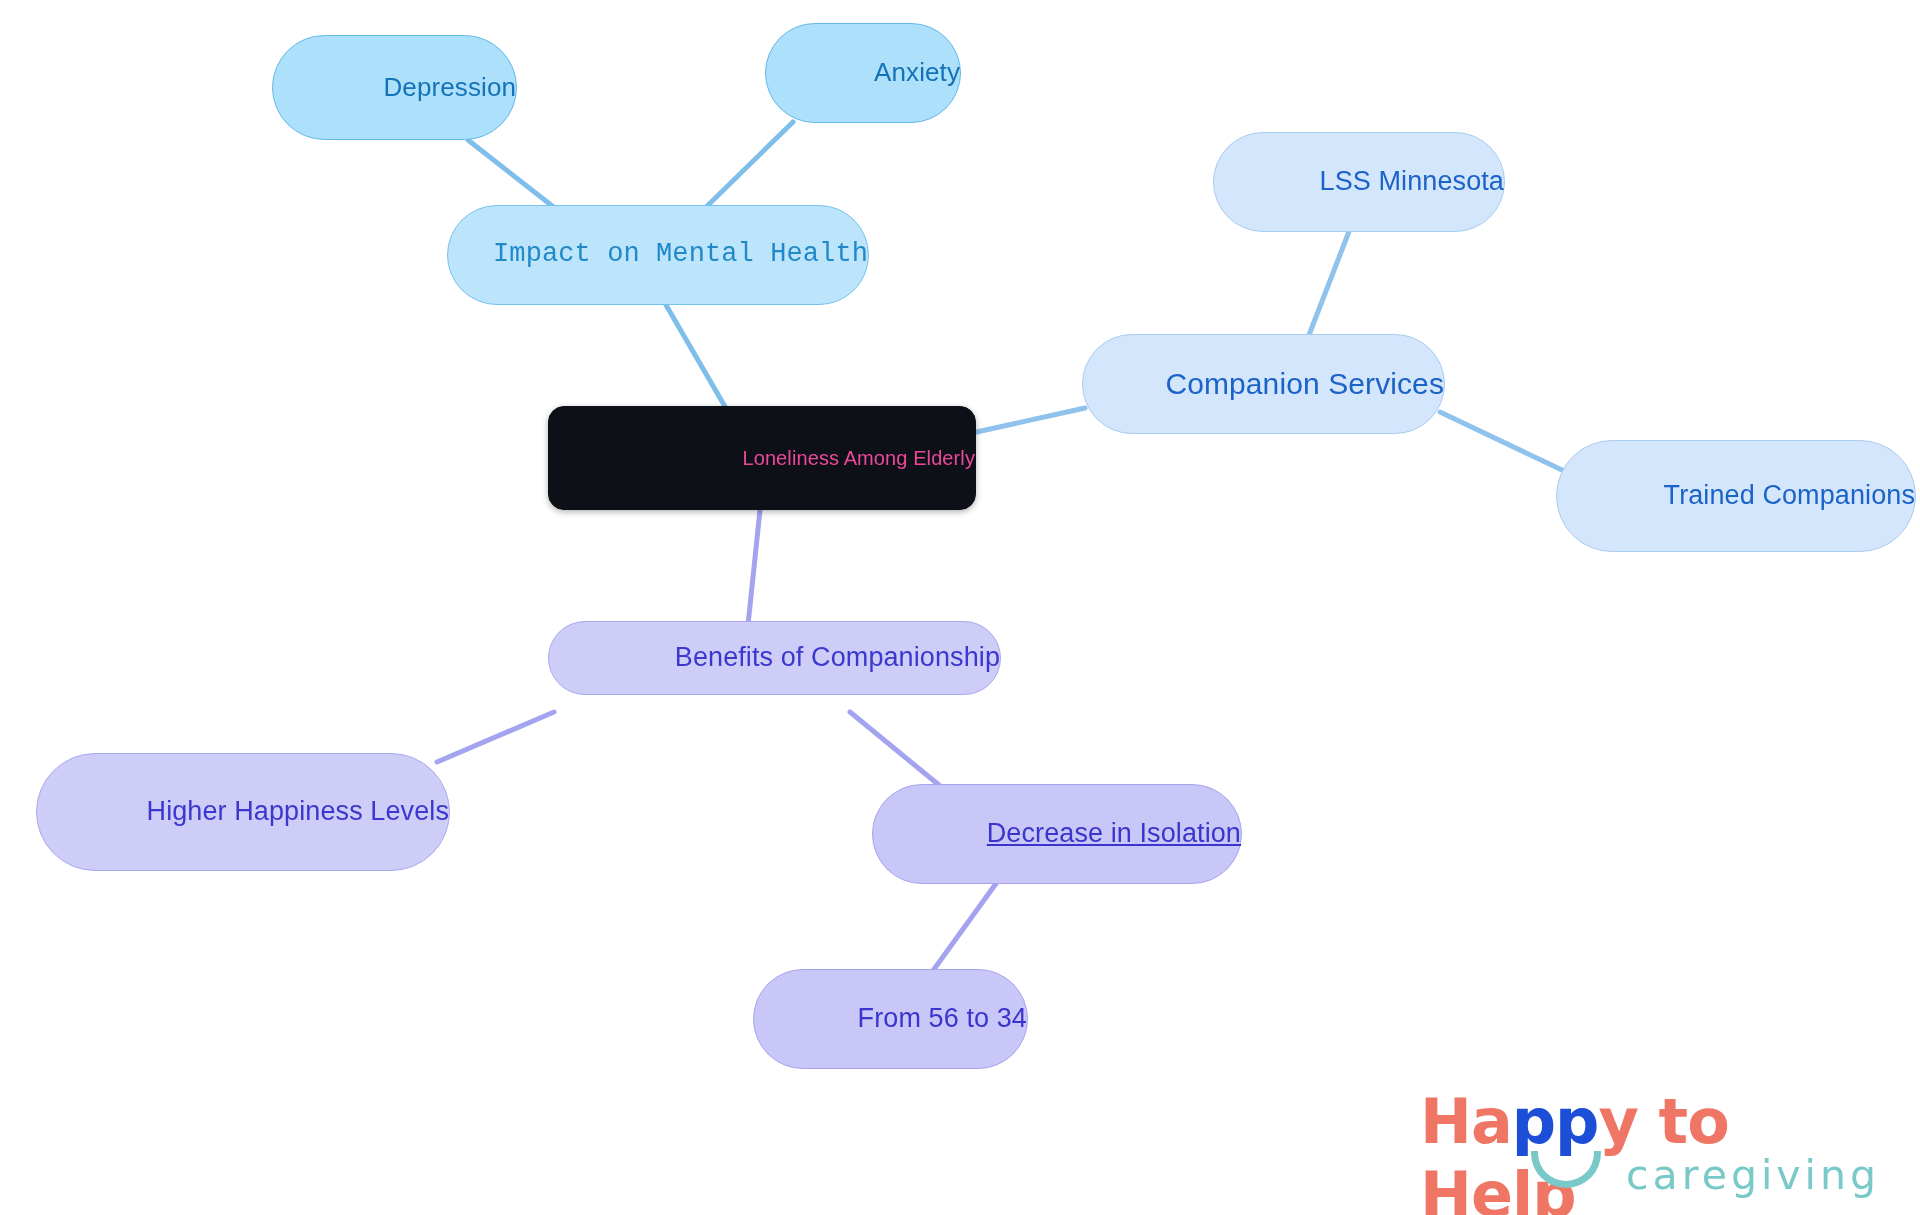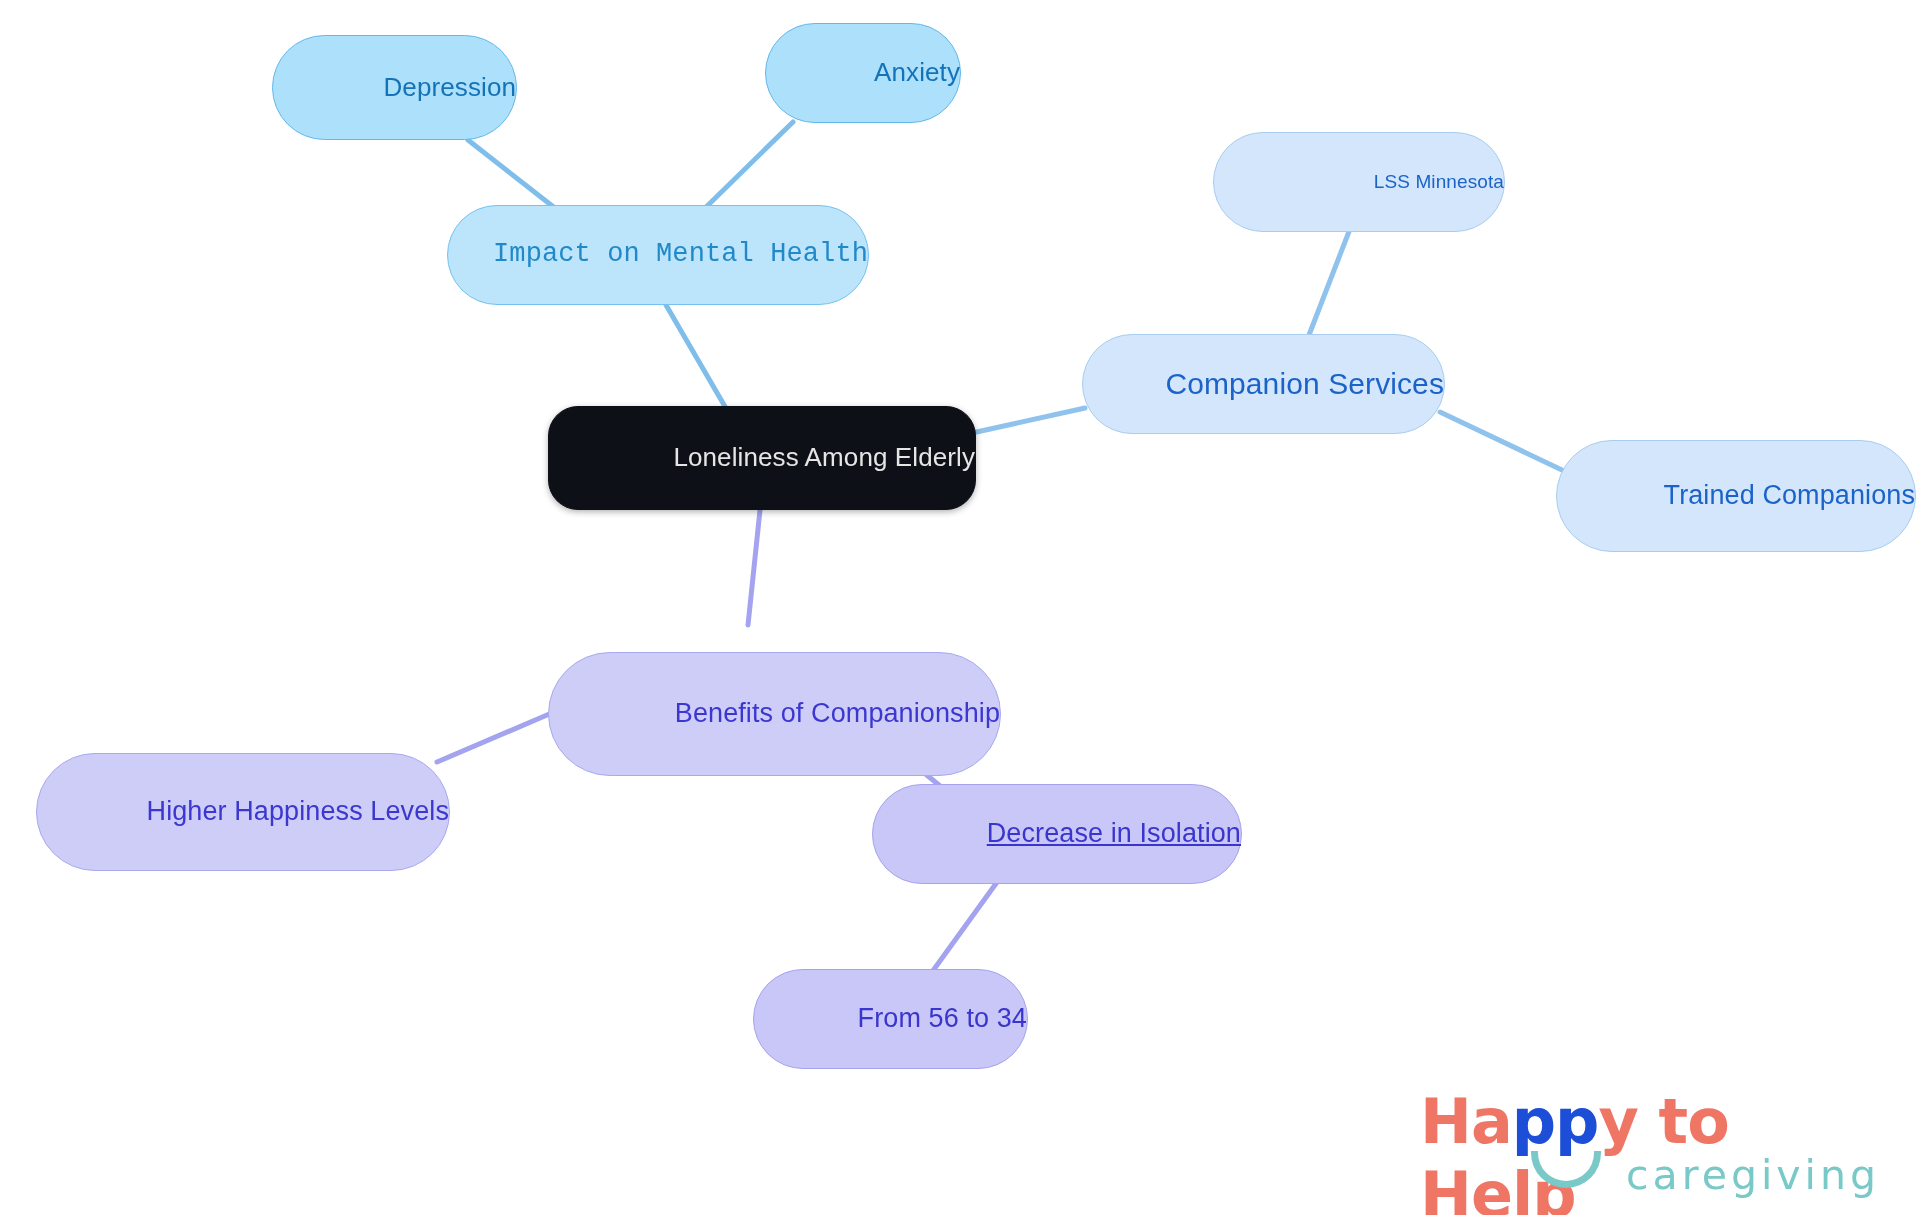--- a/index.html
+++ b/index.html
@@ -39,23 +39,23 @@
     border-radius: 999px;
     border-style: solid;
     border-width: 1.5px;
     letter-spacing: 0.1px;
     line-height: 1.15;
   }
   
   .node-root {
     background: #0d1117;
     border-color: #0d1117;
-    color: #e5e5e5;
-    font-size: 26px;
-    border-radius: 30px;
+    color: #ec4899;
+    font-size: 20px;
+    border-radius: 16px;
     box-shadow: 0 2px 6px rgba(0,0,0,0.30);
   }
   
   .node-blue-a {
     background: #ade1fb;
     border-color: #63b8ea;
     color: #1473b8;
   }
   .node-blue-a-mid {
     background: #bce5fc;
@@ -159,33 +159,33 @@
   </div>
 
   <div class="node node-blue-a-mid" style="left:447px; top:205px; width:422px; height:100px; font-size:27px;">
     <span>Impact on Mental Health</span>
   </div>
 
   <div class="node node-root" style="left:548px; top:406px; width:428px; height:104px;">
     <span>Loneliness Among Elderly</span>
   </div>
 
-  <div class="node node-blue-b" style="left:1213px; top:132px; width:292px; height:100px; font-size:19px;">
+  <div class="node node-blue-b" style="left:1213px; top:132px; width:292px; height:100px; font-size:27px;">
     <span>LSS Minnesota</span>
   </div>
 
   <div class="node node-blue-b" style="left:1082px; top:334px; width:363px; height:100px; font-size:30px;">
     <span>Companion Services</span>
   </div>
 
   <div class="node node-blue-b" style="left:1556px; top:440px; width:360px; height:112px; font-size:27px;">
     <span>Trained Companions</span>
   </div>
 
-  <div class="node node-purple" style="left:548px; top:621px; width:453px; height:124px; font-size:27px;margin-top:31px;">
+  <div class="node node-purple" style="left:548px; top:621px; width:453px; height:74px; font-size:27px;">
     <span>Benefits of Companionship</span>
   </div>
 
   <div class="node node-purple" style="left:36px; top:753px; width:414px; height:118px; font-size:27px;">
     <span>Higher Happiness Levels</span>
   </div>
 
   <div class="node node-purple-deep" style="left:872px; top:784px; width:370px; height:100px; font-size:27px;text-decoration:underline;">
     <span>Decrease in Isolation</span>
   </div>

